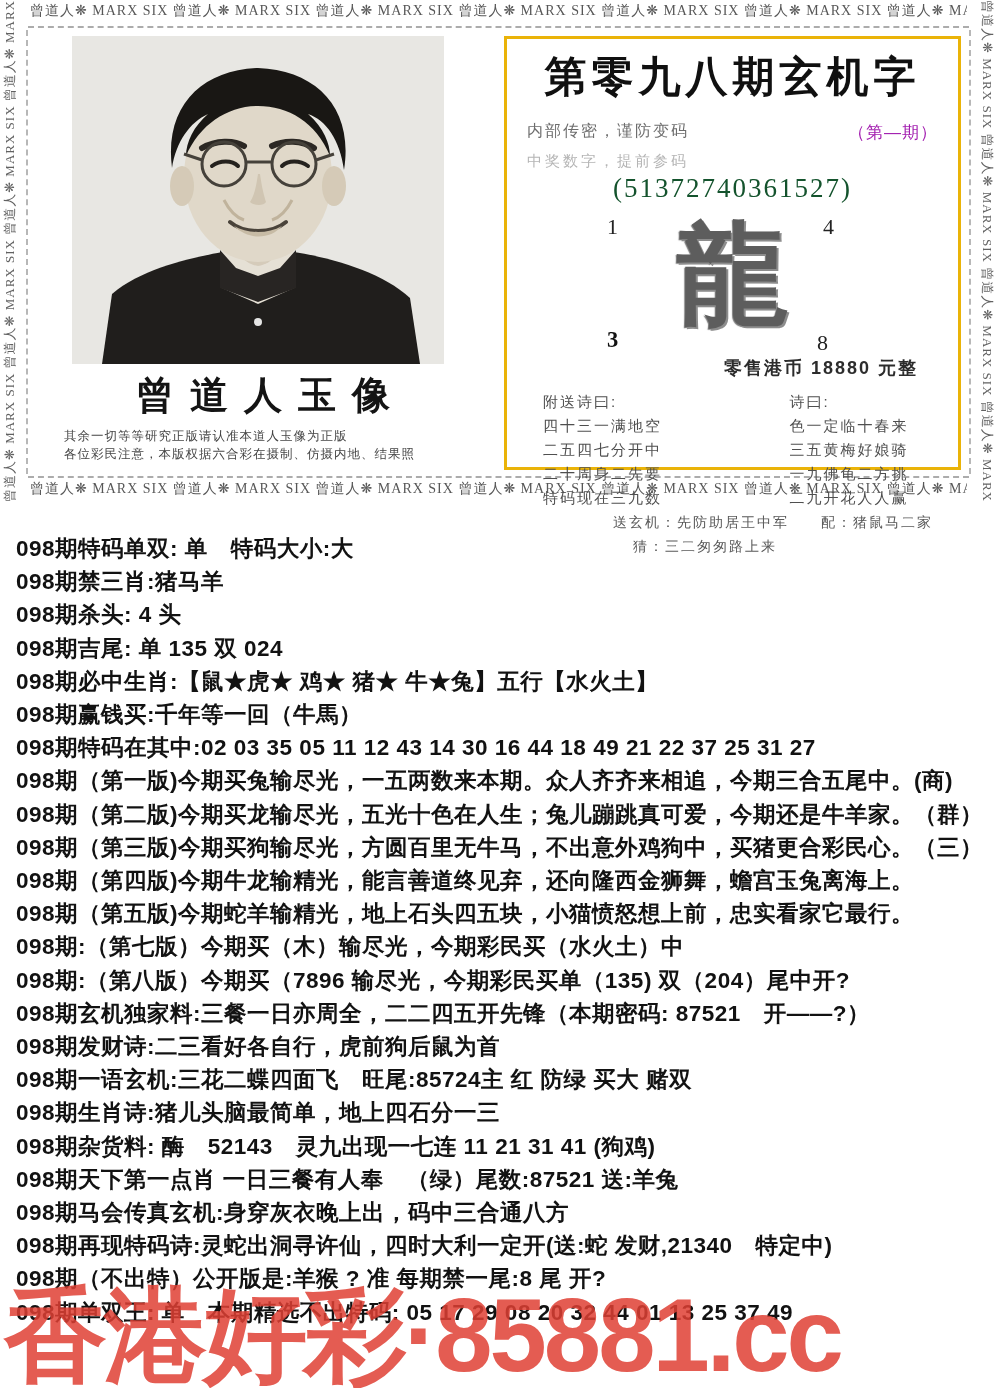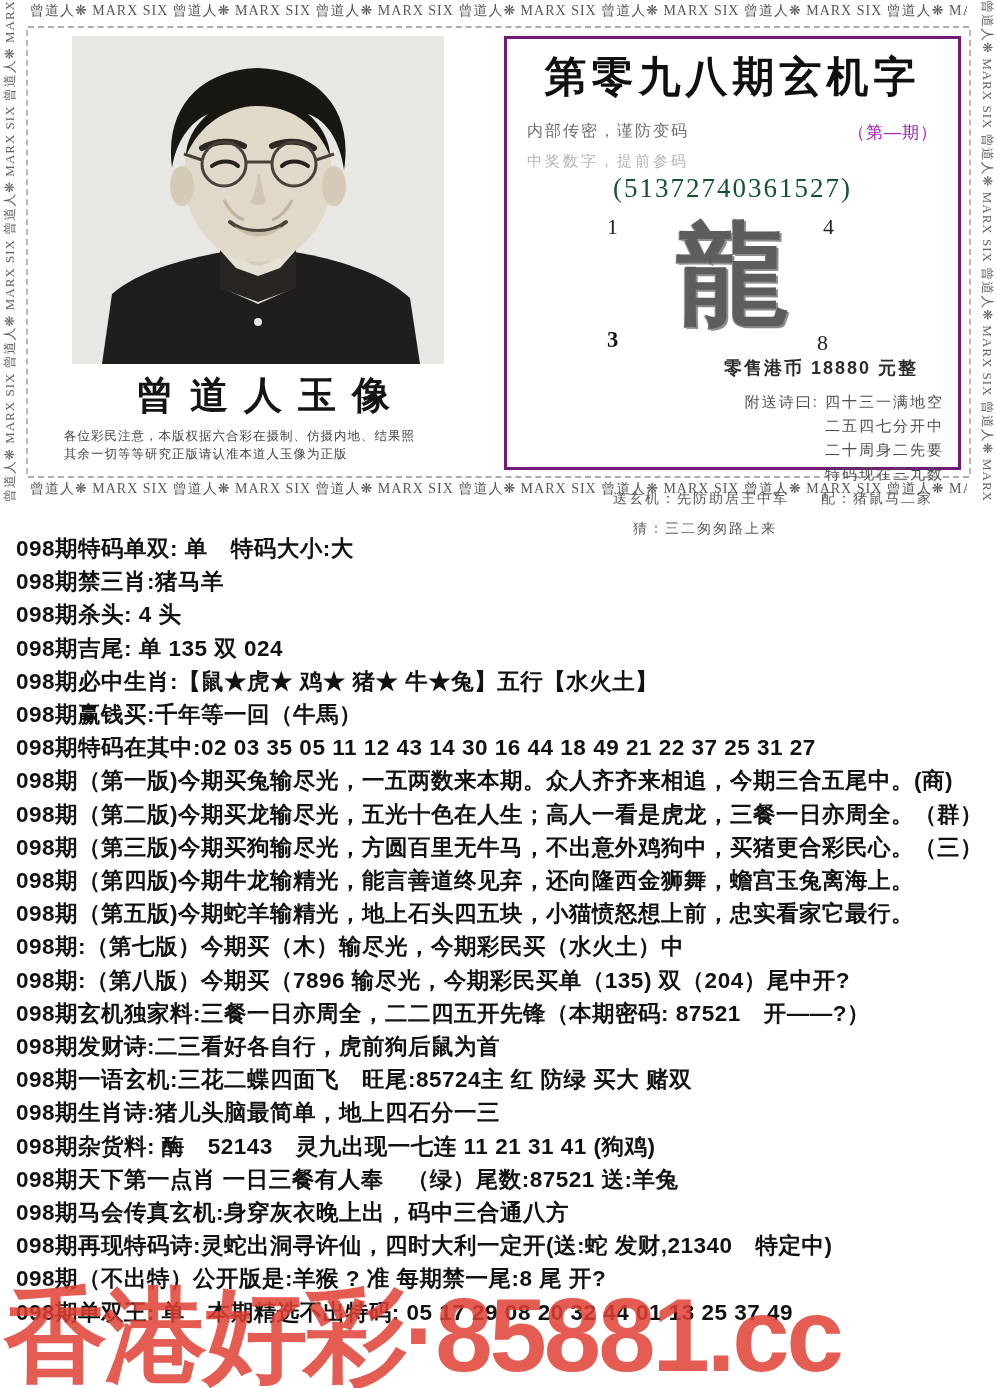--- a/index.html
+++ b/index.html
@@ -36,21 +36,21 @@
   .photo-caption{
     margin-top:6px;text-align:center;font-family:"DejaVu Serif",serif;font-weight:bold;
     font-size:38px;letter-spacing:16px;color:#141414;white-space:nowrap;
   }
   .photo-notice{
     margin-top:6px;padding-left:4px;font-size:12.5px;line-height:18px;color:#454545;
     filter:blur(.3px);letter-spacing:1px;
   }
   
   .panel{
-    flex:1;border:3px solid #701a75;margin-top:4px;margin-left:16px;
+    flex:1;border:3px solid #eab308;margin-top:4px;margin-left:16px;
     padding:8px 14px 22px 14px;box-sizing:border-box;position:relative;
   }
   .panel-title{
     text-align:center;font-family:"Liberation Serif",serif;font-weight:bold;
     font-size:42px;letter-spacing:5px;color:#101010;margin-top:2px;white-space:nowrap;
   }
   .panel-subrow{display:flex;justify-content:space-between;margin-top:16px;padding:0 6px;gap:20px;}
   .panel-sub-left{font-size:16px;color:#6d6d6d;filter:blur(.35px);letter-spacing:2px;}
   .panel-sub-right{font-size:17px;color:#a21caf;letter-spacing:1px;}
   .panel-faded{
@@ -71,31 +71,31 @@
   .corner-num.br{right:116px;bottom:0;}
   .big-glyph{
     position:absolute;left:0;right:0;top:2px;text-align:center;
     font-family:"DejaVu Serif",serif;font-weight:bold;font-size:112px;line-height:128px;
     color:#5d5d5d;text-shadow:2px 2px 0 #8d8d8d,-1px 1px 1px #777;filter:blur(.4px);
   }
   .price-line{
     text-align:right;padding-right:26px;font-size:18px;font-weight:bold;color:#2c2c2c;
     letter-spacing:2px;margin-top:0;
   }
-  .poems{display:flex;margin-top:10px;font-size:15px;color:#4f4f4f;filter:blur(.35px);justify-content:flex-end;}
+  .poems{display:flex;margin-top:10px;font-size:15px;color:#4f4f4f;filter:blur(.35px);}
   .poem-col{line-height:24px;letter-spacing:2px;}
   .poem-col.l{margin-left:22px;}
   .poem-col.r{margin-left:60px;}
   .poem-label{display:inline;}
   .poem-body{display:inline-block;vertical-align:top;}
   .panel-footer{margin-top:4px;font-size:14px;color:#585858;filter:blur(.4px);letter-spacing:2px;}
   .pf-row{display:flex;align-items:center;}
   .pf-left{margin-left:92px;}
   .pf-right{margin-left:32px;}
-  .pf-guess{margin-left:112px;margin-top:12px;}
+  .pf-guess{margin-left:112px;margin-top:6px;}
   
   .body-lines{padding:30px 8px 0 16px;}
   .bl{
     font-size:22.5px;line-height:33.2px;font-weight:600;color:#121212;
     letter-spacing:.5px;white-space:nowrap;
   }
   
   .watermark{
     position:absolute;left:4px;top:1268px;z-index:5;white-space:nowrap;
     font-family:"Liberation Sans",sans-serif;font-weight:bold;font-size:103px;
@@ -155,22 +155,22 @@
             <path d="M152 164 C158 176 166 182 172 184 M220 164 C214 176 206 182 200 184" stroke="#c7b9a2" stroke-width="3" fill="none"></path>
 
             <path d="M158 186 C172 198 200 198 214 186" stroke="#4a423a" stroke-width="4" fill="none" stroke-linecap="round"></path>
             <path d="M162 190 C176 198 196 198 210 190 C198 204 176 204 162 190 Z" fill="#cfc2ac"></path>
 
             <rect x="0" y="0" width="372" height="328" fill="#55514b" opacity="0.06"></rect>
           </svg>
         </div>
         <div class="photo-caption">曾道人玉像</div>
         <div class="photo-notice">
+          <div>其余一切等等研究正版请认准本道人玉像为正版</div>
           <div>各位彩民注意，本版权据六合彩在摄制、仿摄内地、结果照</div>
-          <div>其余一切等等研究正版请认准本道人玉像为正版</div>
         </div>
       </div>
 
       <div class="panel">
         <div class="panel-title">第零九八期玄机字</div>
         <div class="panel-subrow">
           <span class="panel-sub-left">内部传密，谨防变码</span>
           <span class="panel-sub-right">（第—期）</span>
         </div>
         <div class="panel-faded">中奖数字，提前参码</div>
@@ -189,20 +189,29 @@
         <div class="poems">
           <div class="poem-col l">
             <span class="poem-label">附送诗曰:</span>
             <span class="poem-body">
               <div>四十三一满地空</div>
               <div>二五四七分开中</div>
               <div>二十周身二先要</div>
               <div>特码现在三九数</div>
             </span>
           </div>
+          <div class="poem-col r">
+            <span class="poem-label">诗曰:</span>
+            <span class="poem-body">
+              <div>色一定临十春来</div>
+              <div>三五黄梅好娘骑</div>
+              <div>一九佛龟二方挑</div>
+              <div>二九开花人人赢</div>
+            </span>
+          </div>
         </div>
 
         <div class="panel-footer">
           <div class="pf-row">
             <span class="pf-left">送玄机：先防助居王中军</span>
             <span class="pf-right">配：猪鼠马二家</span>
           </div>
           <div class="pf-guess">猜：三二匆匆路上来</div>
         </div>
       </div>
@@ -211,21 +220,21 @@
 
   <div class="body-lines">
     <div class="bl">098期特码单双: 单　特码大小:大</div>
     <div class="bl">098期禁三肖:猪马羊</div>
     <div class="bl">098期杀头: 4 头</div>
     <div class="bl">098期吉尾: 单 135 双 024</div>
     <div class="bl">098期必中生肖:【鼠★虎★ 鸡★ 猪★ 牛★兔】五行【水火土】</div>
     <div class="bl">098期赢钱买:千年等一回（牛馬）</div>
     <div class="bl">098期特码在其中:02 03 35 05 11 12 43 14 30 16 44 18 49 21 22 37 25 31 27</div>
     <div class="bl">098期（第一版)今期买兔输尽光，一五两数来本期。众人齐齐来相追，今期三合五尾中。(商)</div>
-    <div class="bl">098期（第二版)今期买龙输尽光，五光十色在人生；高人一看是虎龙，三餐一日亦周全。（群）</div>
+    <div class="bl">098期（第二版)今期买龙输尽光，五光十色在人生；兔儿蹦跳真可爱，今期还是牛羊家。（群）</div>
     <div class="bl">098期（第三版)今期买狗输尽光，方圆百里无牛马，不出意外鸡狗中，买猪更合彩民心。（三）</div>
     <div class="bl">098期（第四版)今期牛龙输精光，能言善道终见弃，还向隆西金狮舞，蟾宫玉兔离海上。</div>
     <div class="bl">098期（第五版)今期蛇羊输精光，地上石头四五块，小猫愤怒想上前，忠实看家它最行。</div>
     <div class="bl">098期:（第七版）今期买（木）输尽光，今期彩民买（水火土）中</div>
     <div class="bl">098期:（第八版）今期买（7896 输尽光，今期彩民买单（135) 双（204）尾中开?</div>
     <div class="bl">098期玄机独家料:三餐一日亦周全，二二四五开先锋（本期密码: 87521　开——?）</div>
     <div class="bl">098期发财诗:二三看好各自行，虎前狗后鼠为首</div>
     <div class="bl">098期一语玄机:三花二蝶四面飞　旺尾:85724主 红 防绿 买大 赌双</div>
     <div class="bl">098期生肖诗:猪儿头脑最简单，地上四石分一三</div>
     <div class="bl">098期杂货料: 酶　52143　灵九出现一七连 11 21 31 41 (狗鸡)</div>

